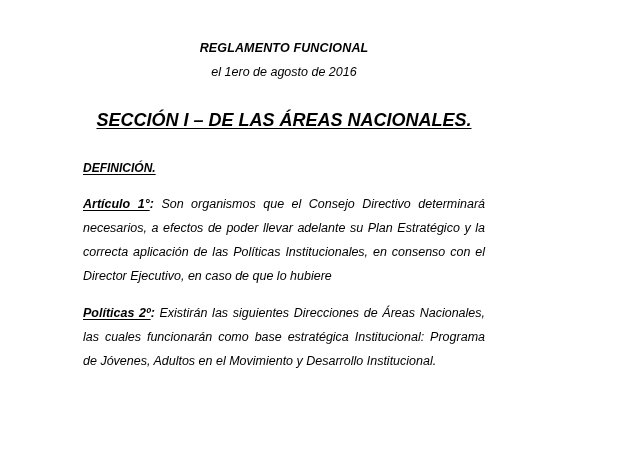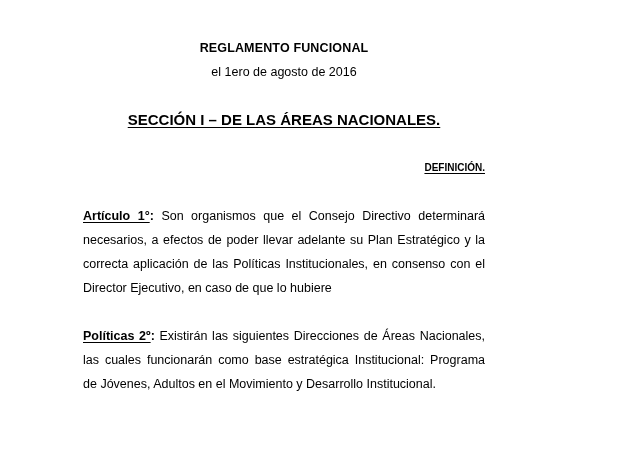--- a/index.html
+++ b/index.html
@@ -16,20 +16,21 @@
     -webkit-font-smoothing: antialiased;
   }
 
   .page {
     position: relative;
     width: 569px;
     height: 456px;
     background: #ffffff;
     box-sizing: border-box;
     padding: 0 84px 0 83px;
+    font-style: italic;
   }
 
   .doc-body {
     padding-top: 36px;
   }
 
   
   .title-line {
     text-align: center;
     font-size: 12.5px;
@@ -37,51 +38,51 @@
     white-space: nowrap;
   }
   .title-line.bold {
     font-weight: bold;
     letter-spacing: 0.15px;
   }
 
   
   .section-heading {
     text-align: center;
-    font-size: 15px;
+    font-size: 18px;
     line-height: 24px;
     font-weight: bold;
     margin-top: 24px;
     white-space: nowrap;
   }
   .section-heading .u {
     text-decoration: underline;
     text-underline-offset: 2px;
   }
 
   
   .sub-heading {
-    text-align: right;
-    font-size: 10px;
+    text-align: left;
+    font-size: 12px;
     line-height: 24px;
     font-weight: bold;
     margin-top: 24px;
   }
   .sub-heading .u {
     text-decoration: underline;
     text-underline-offset: 2px;
   }
 
   
   .para {
     text-align: justify;
     text-justify: inter-word;
     font-size: 12.5px;
     line-height: 24px;
-    margin-top: 24px;
+    margin-top: 12px;
   }
   .para .lead {
     font-weight: bold;
     text-decoration: underline;
     text-underline-offset: 2px;
   }
   .para .lead-colon {
     font-weight: bold;
   }
   .nowrap { white-space: nowrap; }

